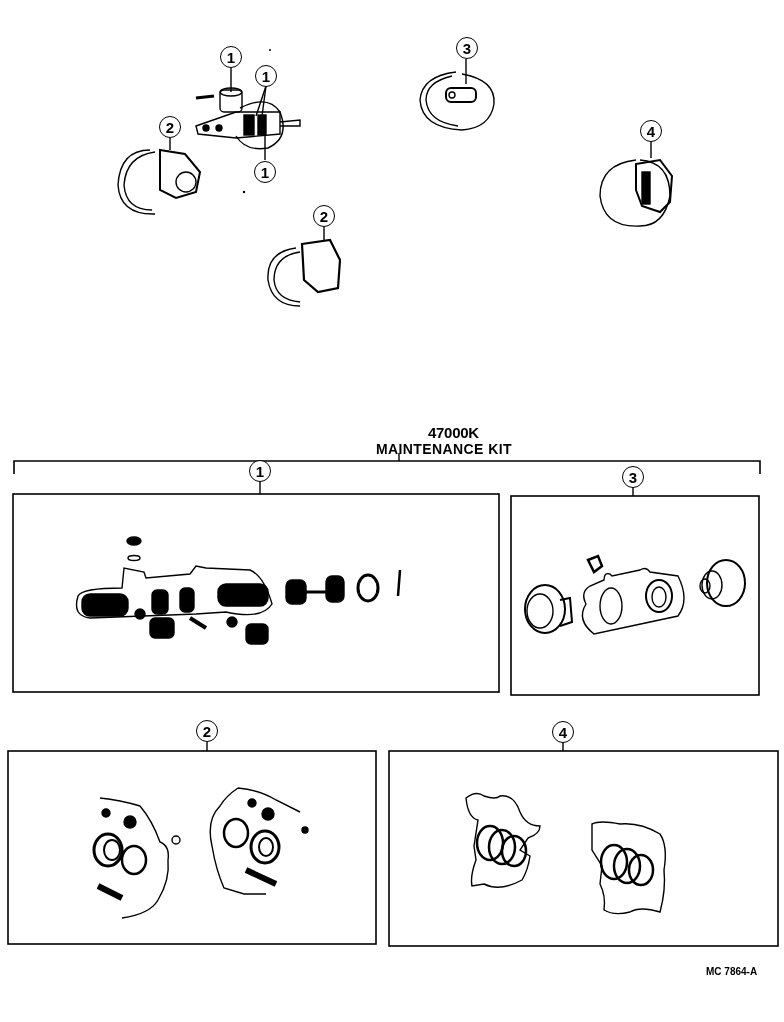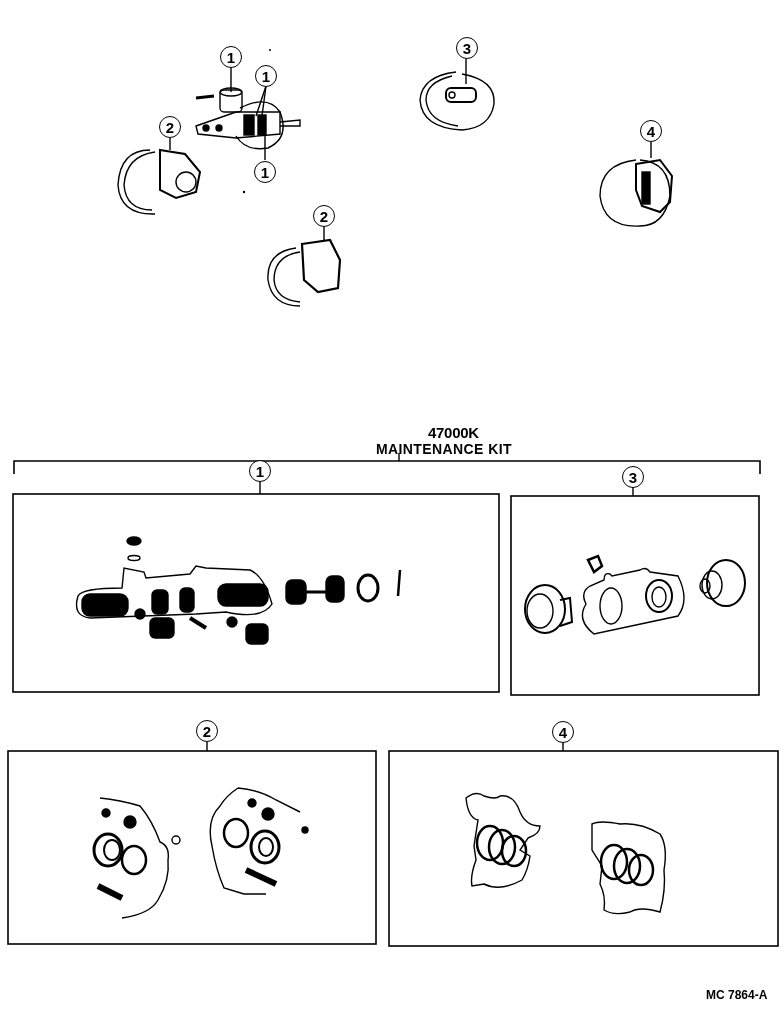--- a/index.html
+++ b/index.html
@@ -2,21 +2,21 @@
 <html><head>
 <meta charset="utf-8">
 <style>
   html,body{margin:0;padding:0;background:#fff;}
   body{width:784px;height:1022px;position:relative;overflow:hidden;font-family:"Liberation Sans",sans-serif;color:#000;}
   svg{position:absolute;left:0;top:0;}
   .callout{position:absolute;width:22px;height:22px;border:1.6px solid #000;border-radius:50%;background:#fff;
     display:flex;align-items:center;justify-content:center;font-weight:bold;font-size:15px;box-sizing:border-box;line-height:1;}
   .kit-code{position:absolute;left:388px;top:424px;font-size:15px;font-weight:bold;letter-spacing:-0.3px;margin-left:40px;}
   .kit-name{position:absolute;left:376px;top:441px;font-size:14px;font-weight:bold;letter-spacing:0.4px;}
-  .ref{position:absolute;left:706px;top:988px;font-size:12px;font-weight:bold;}
+  .ref{position:absolute;left:706px;top:966px;font-size:10px;font-weight:bold;}
 </style>
 </head>
 <body>
 
 <svg width="784" height="1022" viewBox="0 0 784 1022" fill="none" stroke="#000" stroke-width="1.4">
 
   <g>
     <line x1="231" y1="68" x2="231" y2="92"></line>
     <path d="M196 98 L214 96" stroke-width="3"></path>
     <rect x="220" y="90" width="22" height="22" rx="4"></rect>

